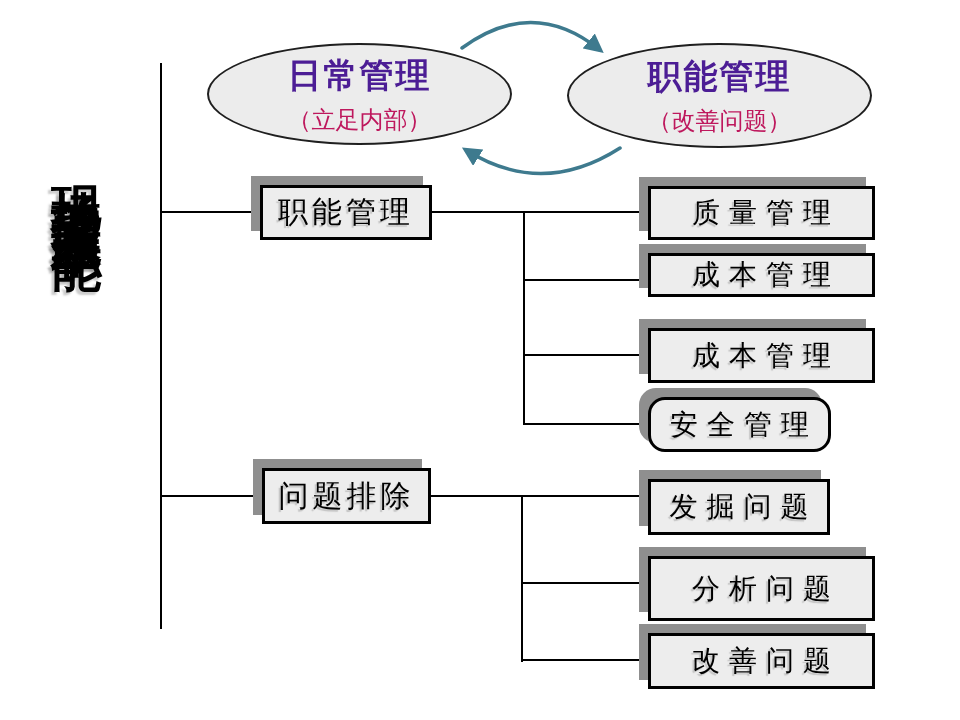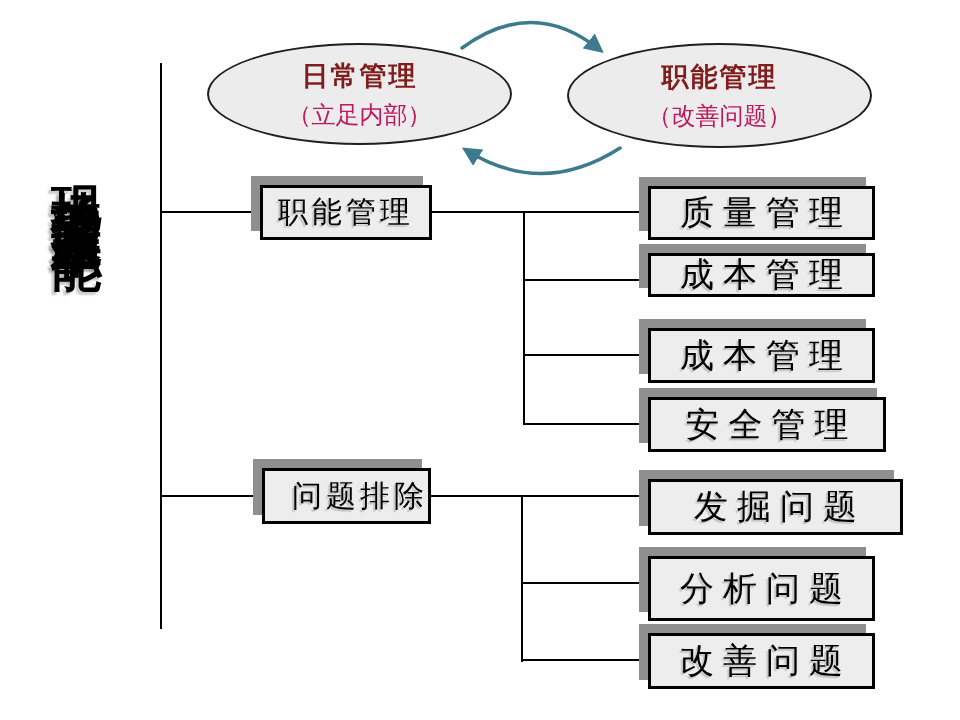--- a/index.html
+++ b/index.html
@@ -18,28 +18,28 @@
   .h{height:2px;}
   .v{width:2px;}
 
   
   .node{position:absolute;background:#ededed;border:3px solid #000;
         box-shadow:-9px -9px 0 0 #8f8f8f;
         display:flex;align-items:center;justify-content:center;
         color:#000;box-sizing:border-box;}
   .node span{text-shadow:-2px 2px 1px rgba(120,120,120,.35);white-space:nowrap;}
   .parent span{font-size:30px;letter-spacing:4px;}
-  .leaf span{font-size:34px;letter-spacing:9px;margin-left:9px;}
+  .leaf span{font-size:28px;letter-spacing:9px;margin-left:9px;}
 
   
   .ellipse{position:absolute;background:#ececec;border:2px solid #1f1f1f;border-radius:50%;
            display:flex;flex-direction:column;align-items:center;justify-content:center;
            box-sizing:border-box;}
   .etitle{font-family:"DejaVu Sans","Liberation Sans",sans-serif;
-          font-weight:bold;font-size:27px;letter-spacing:2px;color:#7f1d1d;white-space:nowrap;}
+          font-weight:bold;font-size:34px;letter-spacing:2px;color:#4c1d95;white-space:nowrap;}
   .esub{font-family:"DejaVu Serif","Liberation Serif",serif;
         font-size:24px;color:#be185d;margin-top:5px;white-space:nowrap;}
 
   .arrows{position:absolute;left:0;top:0;pointer-events:none;}
 </style>
 </head>
 <body>
 
 <div class="canvas">
 
@@ -75,38 +75,38 @@
         <path d="M0,0 L10,5 L0,10 z" fill="#3e7a8e"></path>
       </marker>
     </defs>
     <path d="M 462 48 Q 533 -4 600 50" fill="none" stroke="#3e7a8e" stroke-width="3.5" stroke-linecap="round" marker-end="url(#ah)"></path>
     <path d="M 620 148 Q 542 198 466 150" fill="none" stroke="#3e7a8e" stroke-width="3.5" stroke-linecap="round" marker-end="url(#ah)"></path>
   </svg>
 
   <div class="node parent" style="left:260px;top:185px;width:172px;height:55px;">
     <span>职能管理</span>
   </div>
-  <div class="node parent" style="left:262px;top:468px;width:169px;height:56px;justify-content:flex-end;">
+  <div class="node parent" style="left:262px;top:468px;width:169px;height:56px;">
     <span>问题排除</span>
   </div>
 
   <div class="node leaf" style="left:648px;top:186px;width:227px;height:54px;">
     <span>质量管理</span>
   </div>
   <div class="node leaf" style="left:648px;top:253px;width:227px;height:44px;">
     <span>成本管理</span>
   </div>
   <div class="node leaf" style="left:648px;top:328px;width:227px;height:55px;">
     <span>成本管理</span>
   </div>
-  <div class="node leaf" style="left:648px;top:397px;width:238px;height:55px;">
+  <div class="node leaf" style="left:648px;top:397px;width:183px;height:55px;border-radius:17px;">
     <span>安全管理</span>
   </div>
 
-  <div class="node leaf" style="left:648px;top:479px;width:255px;height:56px;">
+  <div class="node leaf" style="left:648px;top:479px;width:182px;height:56px;">
     <span>发掘问题</span>
   </div>
   <div class="node leaf" style="left:648px;top:556px;width:227px;height:65px;">
     <span>分析问题</span>
   </div>
   <div class="node leaf" style="left:648px;top:633px;width:227px;height:56px;">
     <span>改善问题</span>
   </div>
 
 </div>

